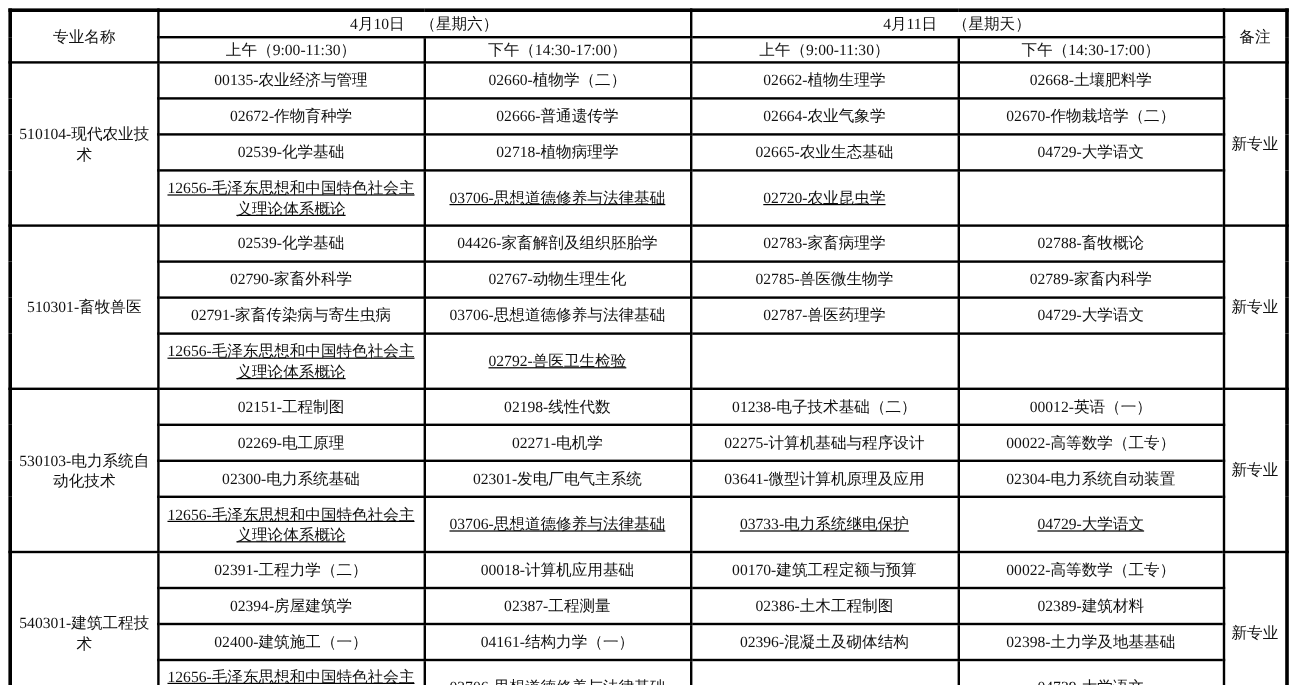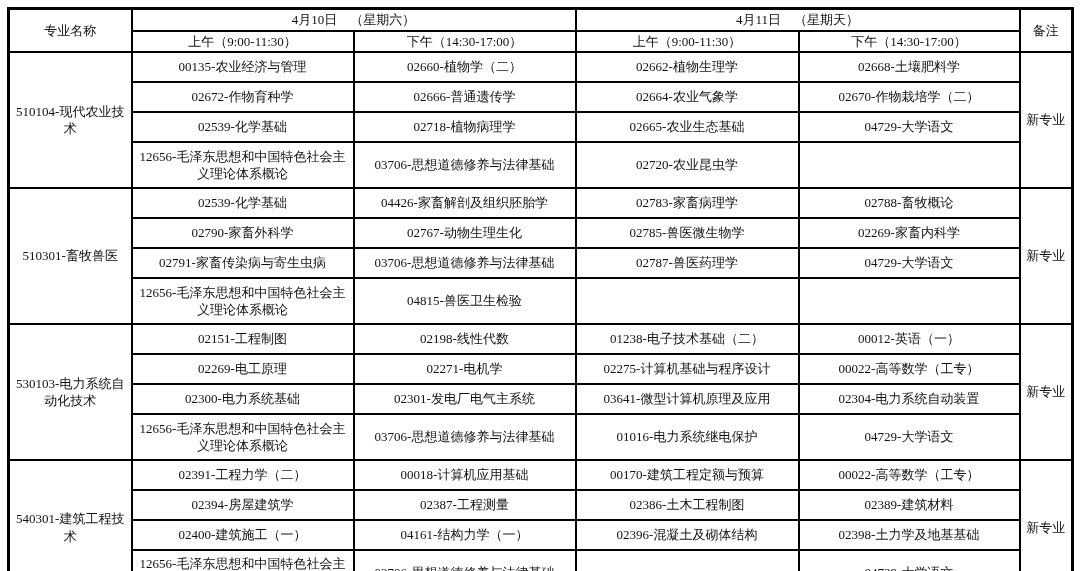--- a/index.html
+++ b/index.html
@@ -33,21 +33,21 @@
     font-size: 13px;
     font-weight: normal;
     color: #111111;
     padding: 1px 3px;
     line-height: 1.35;
     overflow: hidden;
   }
   tr.hdr1 { height: 17px; margin-top: 44px; }
   tr.hdr2 { height: 18px; padding-left: 36px; }
   tr.r    { height: 30px; }
-  tr.tall { height: 46px; }
+  tr.tall { height: 46px; text-decoration: underline; }
   td.major { padding: 1px 4px; }
 </style>
 </head>
 <body>
 
 <div class="page">
   <table class="schedule">
     <colgroup>
       <col style="width:123px">
       <col style="width:222px">
@@ -104,31 +104,31 @@
         <td>02539-化学基础</td>
         <td>04426-家畜解剖及组织胚胎学</td>
         <td>02783-家畜病理学</td>
         <td>02788-畜牧概论</td>
         <td rowspan="4">新专业</td>
       </tr>
       <tr class="r">
         <td>02790-家畜外科学</td>
         <td>02767-动物生理生化</td>
         <td>02785-兽医微生物学</td>
-        <td>02269-家畜内科学</td>
+        <td>02789-家畜内科学</td>
       </tr>
       <tr class="r">
         <td>02791-家畜传染病与寄生虫病</td>
         <td>03706-思想道德修养与法律基础</td>
         <td>02787-兽医药理学</td>
         <td>04729-大学语文</td>
       </tr>
       <tr class="tall">
         <td>12656-毛泽东思想和中国特色社会主义理论体系概论</td>
-        <td>04815-兽医卫生检验</td>
+        <td>02792-兽医卫生检验</td>
         <td></td>
         <td></td>
       </tr>
 
       <tr class="r">
         <td class="major" rowspan="4">530103-电力系统自动化技术</td>
         <td>02151-工程制图</td>
         <td>02198-线性代数</td>
         <td>01238-电子技术基础（二）</td>
         <td>00012-英语（一）</td>
@@ -142,21 +142,21 @@
       </tr>
       <tr class="r">
         <td>02300-电力系统基础</td>
         <td>02301-发电厂电气主系统</td>
         <td>03641-微型计算机原理及应用</td>
         <td>02304-电力系统自动装置</td>
       </tr>
       <tr class="tall">
         <td>12656-毛泽东思想和中国特色社会主义理论体系概论</td>
         <td>03706-思想道德修养与法律基础</td>
-        <td>01016-电力系统继电保护</td>
+        <td>03733-电力系统继电保护</td>
         <td>04729-大学语文</td>
       </tr>
 
       <tr class="r">
         <td class="major" rowspan="4">540301-建筑工程技术</td>
         <td>02391-工程力学（二）</td>
         <td>00018-计算机应用基础</td>
         <td>00170-建筑工程定额与预算</td>
         <td>00022-高等数学（工专）</td>
         <td rowspan="4">新专业</td>

